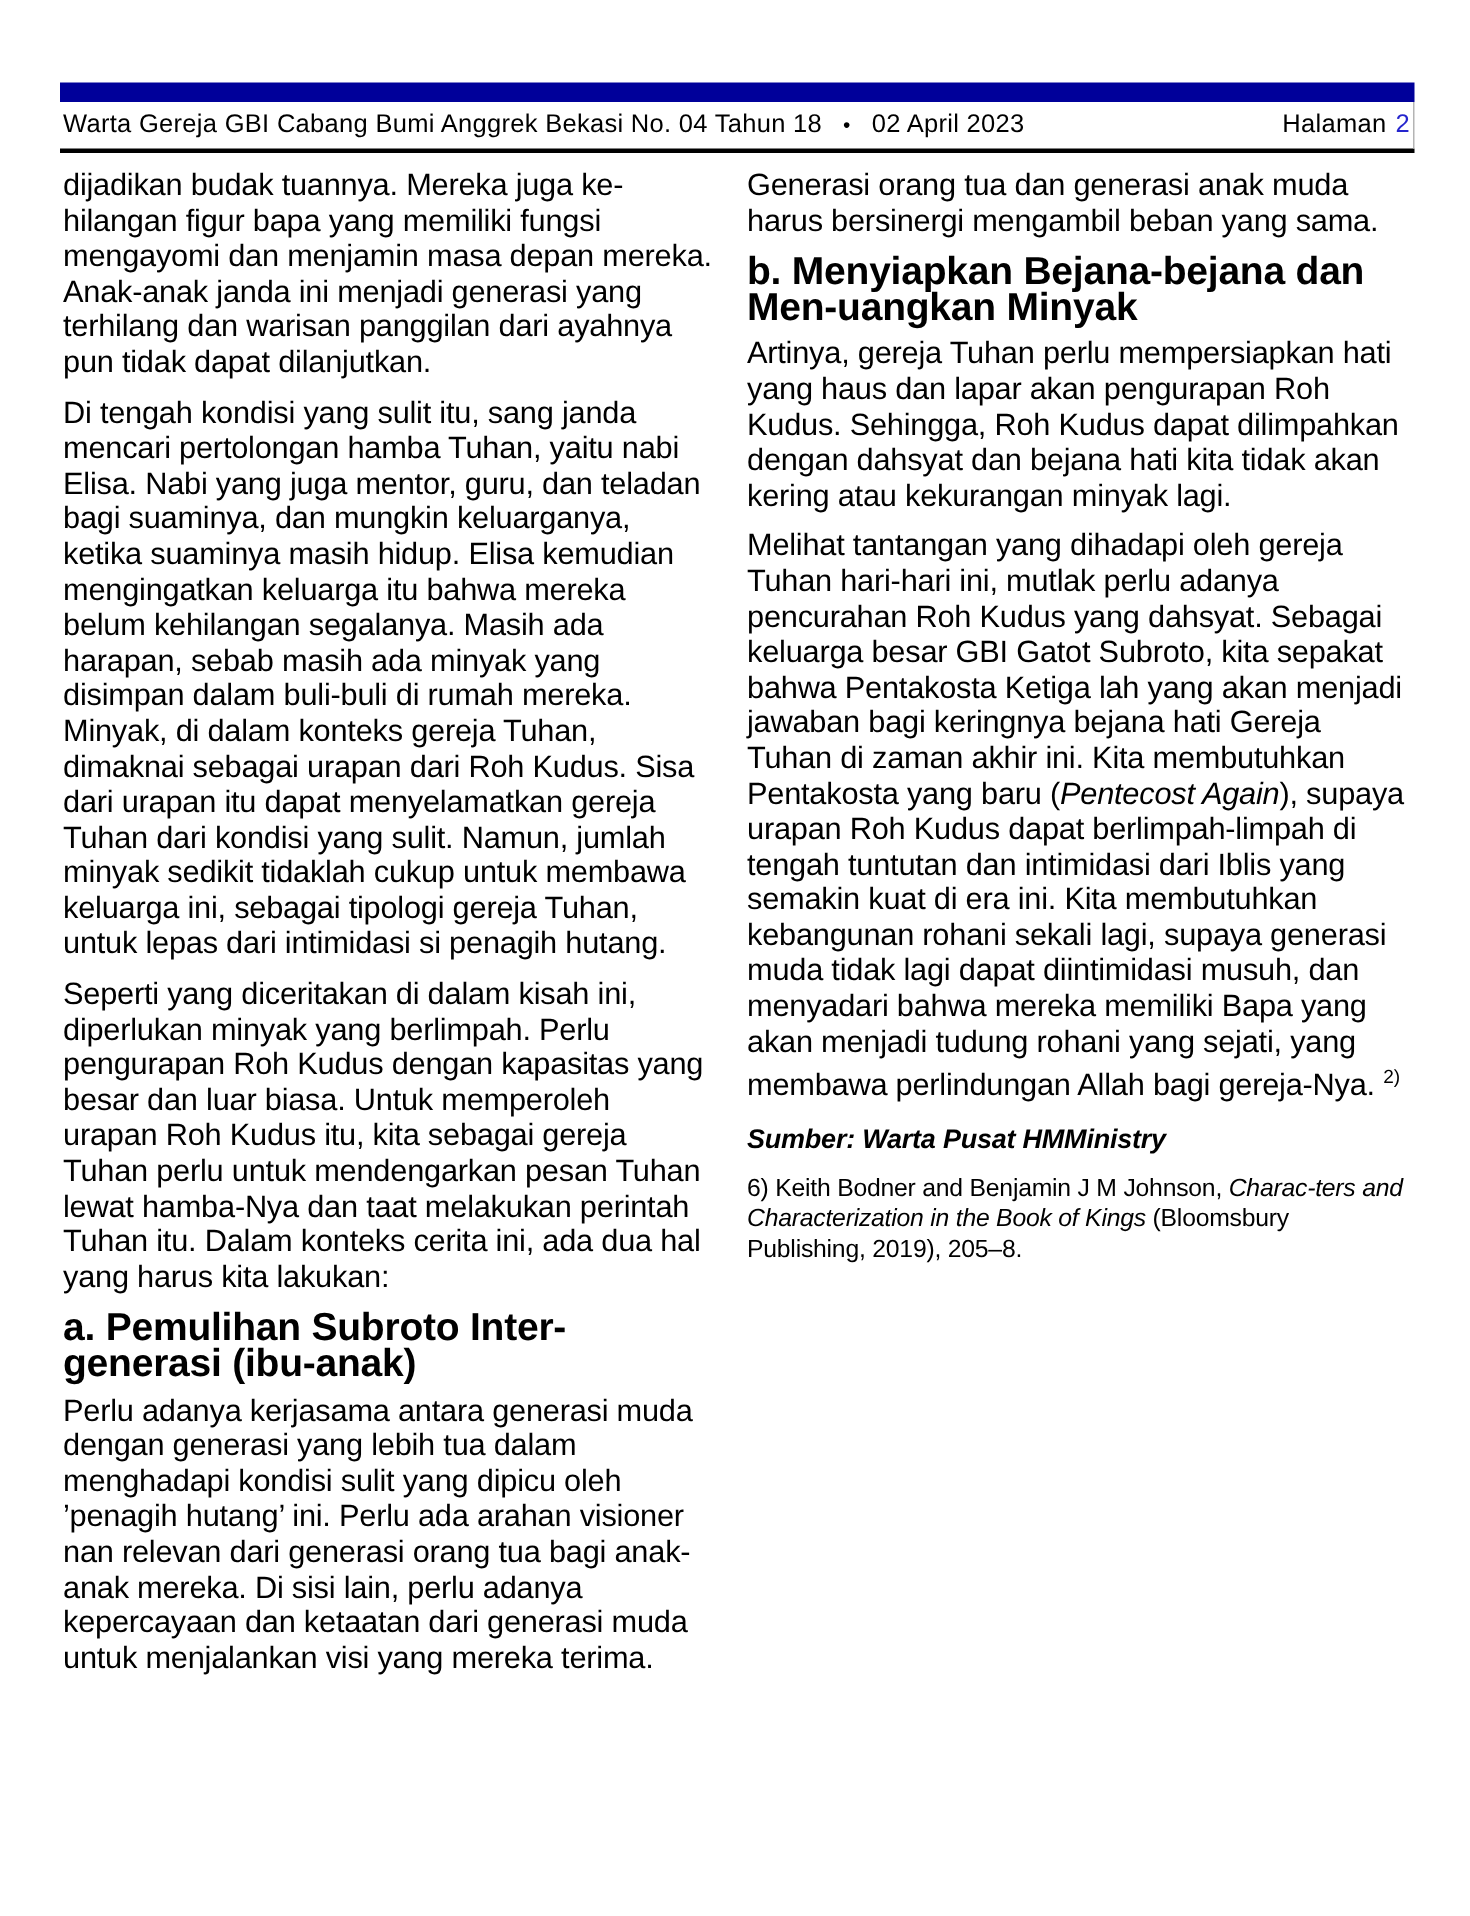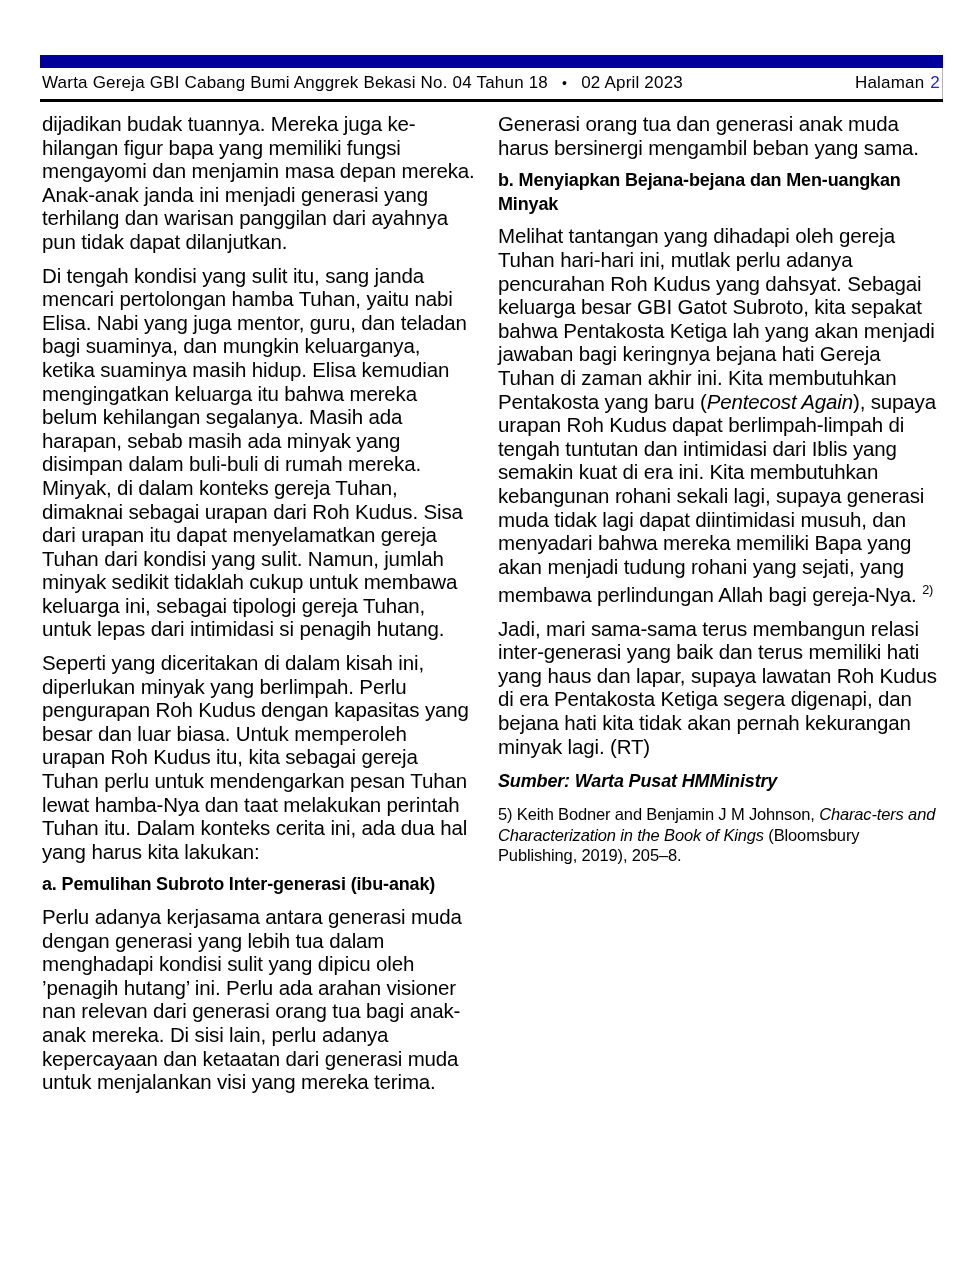--- a/index.html
+++ b/index.html
@@ -47,21 +47,21 @@
     position: absolute; top: 108px;
     font-size: 20.5px; line-height: 23.6px;
     letter-spacing: -0.15px;
     text-align: left;
   }
   .col-left  { left: 42px;  width: 433px; }
   .col-right { left: 498px; width: 440px; }
   .col p { margin: 4px 0 10px 0; }
   .col h3 {
     margin: 2px 0 8px 0;
-    font-size: 18px; line-height: 23.6px;
+    font-size: 26px; line-height: 23.6px;
     font-weight: bold;
   }
   .source-line {
     margin: 2px 0 10px 0;
     font-size: 18px; line-height: 26px;
     font-weight: bold; font-style: italic;
   }
   .footnote {
     font-size: 16.5px; line-height: 20.5px;
     margin: 0 0 9px 0;
@@ -100,24 +100,24 @@
     <p>dijadikan budak tuannya. Mereka juga ke-hilangan figur bapa yang memiliki fungsi mengayomi dan menjamin masa depan mereka. Anak-anak janda ini menjadi generasi yang terhilang dan warisan panggilan dari ayahnya pun tidak dapat dilanjutkan.</p>
     <p>Di tengah kondisi yang sulit itu, sang janda mencari pertolongan hamba Tuhan, yaitu nabi Elisa. Nabi yang juga mentor, guru, dan teladan bagi suaminya, dan mungkin keluarganya, ketika suaminya masih hidup. Elisa kemudian mengingatkan keluarga itu bahwa mereka belum kehilangan segalanya. Masih ada harapan, sebab masih ada minyak yang disimpan dalam buli-buli di rumah mereka. Minyak, di dalam konteks gereja Tuhan, dimaknai sebagai urapan dari Roh Kudus. Sisa dari urapan itu dapat menyelamatkan gereja Tuhan dari kondisi yang sulit. Namun, jumlah minyak sedikit tidaklah cukup untuk membawa keluarga ini, sebagai tipologi gereja Tuhan, untuk lepas dari intimidasi si penagih hutang.</p>
     <p>Seperti yang diceritakan di dalam kisah ini, diperlukan minyak yang berlimpah. Perlu pengurapan Roh Kudus dengan kapasitas yang besar dan luar biasa. Untuk memperoleh urapan Roh Kudus itu, kita sebagai gereja Tuhan perlu untuk mendengarkan pesan Tuhan lewat hamba-Nya dan taat melakukan perintah Tuhan itu. Dalam konteks cerita ini, ada dua hal yang harus kita lakukan:</p>
     <h3>a. Pemulihan Subroto Inter-generasi (ibu-anak)</h3>
     <p>Perlu adanya kerjasama antara generasi muda dengan generasi yang lebih tua dalam menghadapi kondisi sulit yang dipicu oleh ’penagih hutang’ ini. Perlu ada arahan visioner nan relevan dari generasi orang tua bagi anak-anak mereka. Di sisi lain, perlu adanya kepercayaan dan ketaatan dari generasi muda untuk menjalankan visi yang mereka terima.</p>
   </div>
 
   <div class="col col-right">
     <p>Generasi orang tua dan generasi anak muda harus bersinergi mengambil beban yang sama.</p>
     <h3>b. Menyiapkan Bejana-bejana dan Men-uangkan Minyak</h3>
+    <p>Artinya, gereja Tuhan perlu mempersiapkan hati yang haus dan lapar akan pengurapan Roh Kudus. Sehingga, Roh Kudus dapat dilimpahkan dengan dahsyat dan bejana hati kita tidak akan kering atau kekurangan minyak lagi.</p>
     <p><span>Melihat tantangan yang dihadapi oleh gereja Tuhan hari-hari ini, mutlak perlu adanya pencurahan Roh Kudus yang dahsyat. Sebagai keluarga besar GBI Gatot Subroto, kita sepakat bahwa Pentakosta Ketiga lah yang akan menjadi jawaban bagi keringnya bejana hati Gereja Tuhan di zaman akhir ini. Kita membutuhkan Pentakosta yang baru (</span><span style="font-style: italic;">Pentecost Again</span><span>), supaya urapan Roh Kudus dapat berlimpah-limpah di tengah tuntutan dan intimidasi dari Iblis yang semakin kuat di era ini. Kita membutuhkan kebangunan rohani sekali lagi, supaya generasi muda tidak lagi dapat diintimidasi musuh, dan menyadari bahwa mereka memiliki Bapa yang akan menjadi tudung rohani yang sejati, yang membawa perlindungan Allah bagi gereja-Nya. </span><span style="vertical-align: super; font-size: 0.62em;">2)</span></p>
-    <p>Jadi, mari sama-sama terus membangun relasi inter-generasi yang baik dan terus memiliki hati yang haus dan lapar, supaya lawatan Roh Kudus di era Pentakosta Ketiga segera digenapi, dan bejana hati kita tidak akan pernah kekurangan minyak lagi. (RT)</p>
     <p class="source-line">Sumber: Warta Pusat HMMinistry</p>
-    <p class="footnote"><span>5) Keith Bodner and Benjamin J M Johnson, </span><span style="font-style: italic;">Charac-ters and Characterization in the Book of Kings</span><span> (Bloomsbury Publishing, 2019), 205–8.</span></p>
+    <p class="footnote"><span>6) Keith Bodner and Benjamin J M Johnson, </span><span style="font-style: italic;">Charac-ters and Characterization in the Book of Kings</span><span> (Bloomsbury Publishing, 2019), 205–8.</span></p>
   </div>
 
   <div class="blue-bar bottom-bar"></div>
   <div class="vline vline-footer"></div>
 
   <div class="footer-text">DNA PENGERJA BUMI ANGGREK : RESTORASI PONDOK DAUD</div>
 
 </div>
 
 </body></html>

